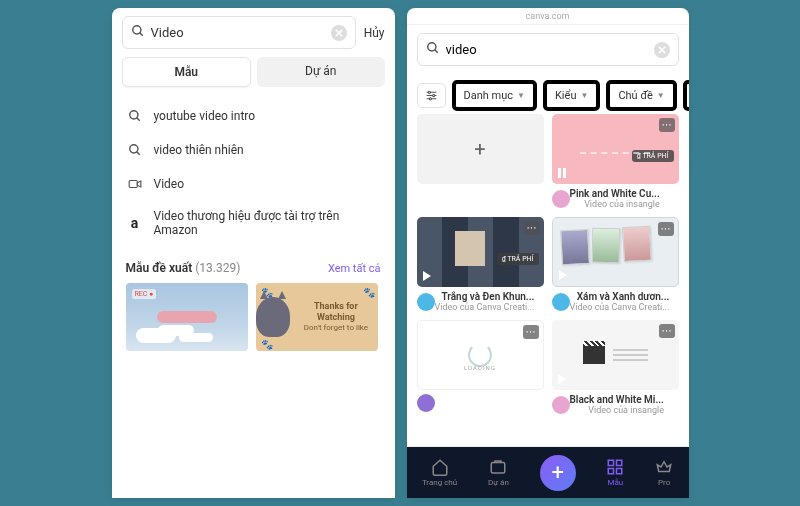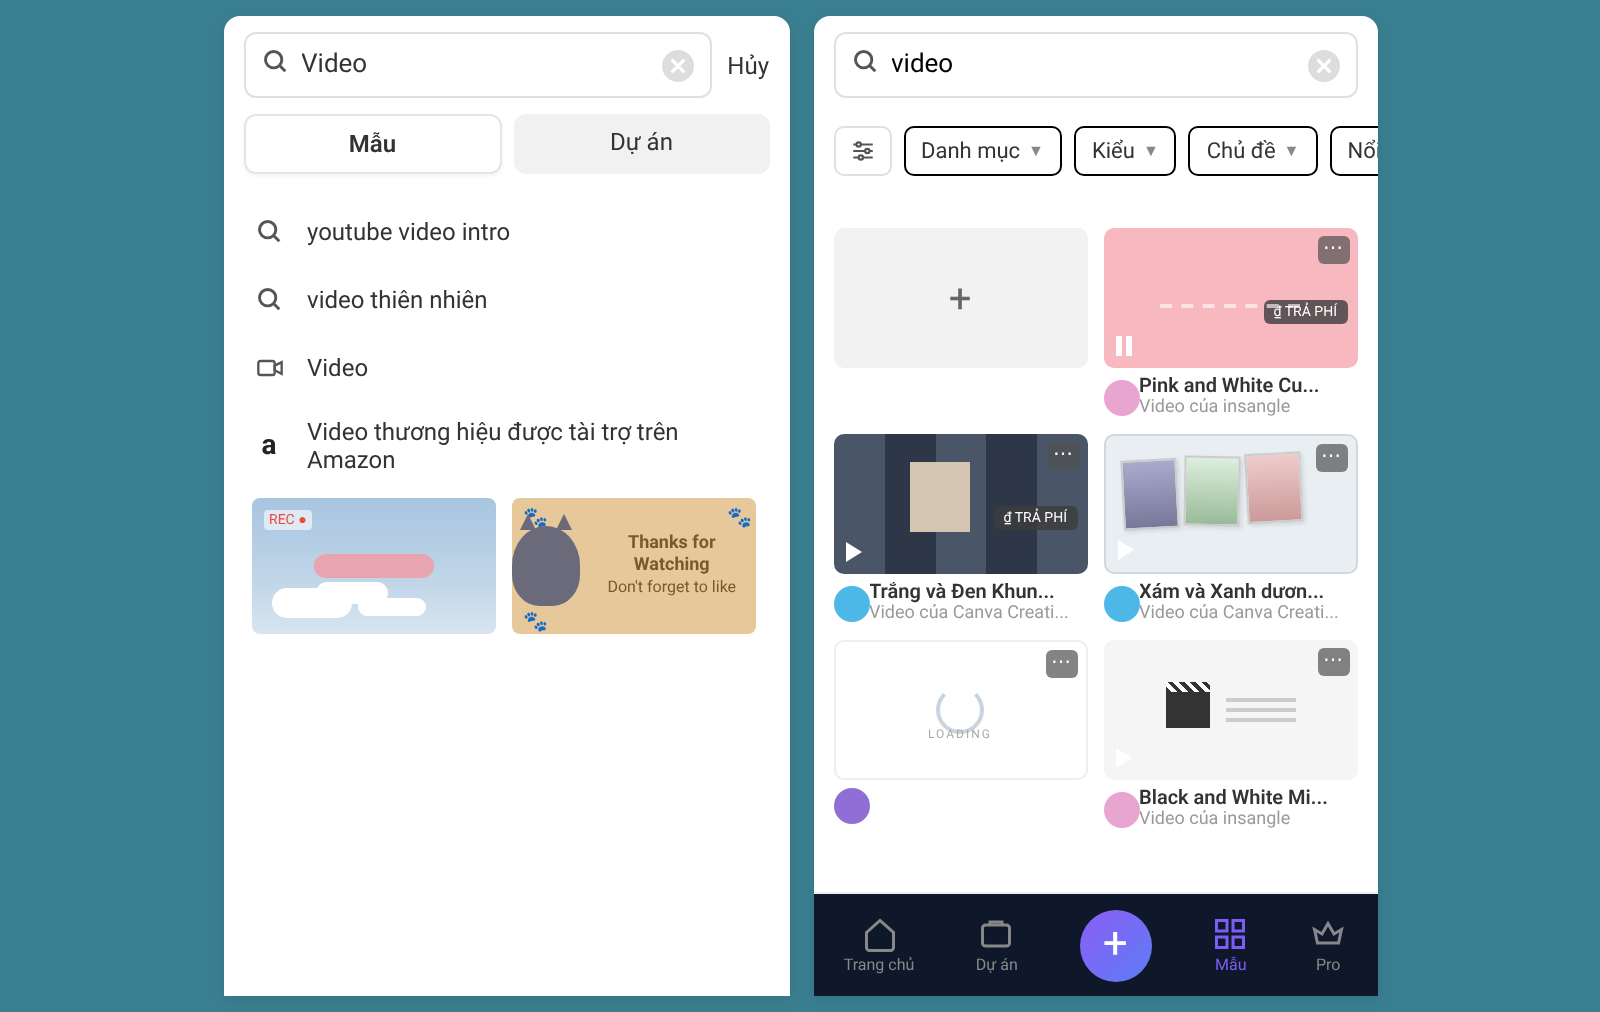--- a/index.html
+++ b/index.html
@@ -47,40 +47,40 @@
     .thumb2 .txt b{display:block;font-size:9px;}
     .paw{position:absolute;width:8px;height:8px;color:#8a6840;font-size:10px;}
     
     
     .url-bar{text-align:center;padding:3px 0;font-size:9px;color:#aaa;border-bottom:1px solid #f0f0f0;}
     .r-search{padding:8px 10px;}
     .r-search-box{display:flex;align-items:center;border:1px solid #e0e0e0;border-radius:6px;padding:6px 8px;gap:6px;}
     .r-search-box input{border:none;outline:none;flex:1;font-size:13px;}
     
     .filters{display:flex;align-items:center;padding:6px 10px;gap:6px;overflow:hidden;}
-    .filter-btn{border:1px solid #000000;border-radius:5px;padding:5px 8px;font-size:11px;color:#333;display:flex;align-items:center;gap:4px;cursor:pointer;white-space:nowrap;}
+    .filter-btn{border:4px solid #000000;border-radius:5px;padding:5px 8px;font-size:11px;color:#333;display:flex;align-items:center;gap:4px;cursor:pointer;white-space:nowrap;}
     .filter-icon-btn{border:1px solid #e0e0e0;border-radius:5px;padding:5px 7px;cursor:pointer;display:flex;align-items:center;}
     .filter-icon-btn svg{width:13px;height:13px;}
     .chev{font-size:8px;color:#888;}
     
     .results-meta{display:flex;justify-content:space-between;align-items:center;padding:6px 12px;font-size:11px;color:#888;}
     .sort-icon svg{width:14px;height:14px;}
     
     .grid{padding:0 10px;}
     .grid-row{display:flex;gap:8px;margin-bottom:6px;}
     .card{width:127px;}
     .card-thumb{width:127px;height:70px;border-radius:5px;position:relative;cursor:pointer;overflow:hidden;}
     .card-thumb .more{position:absolute;top:4px;right:4px;width:16px;height:14px;background:rgba(80,80,80,.7);border-radius:3px;color:#fff;font-size:10px;text-align:center;line-height:13px;cursor:pointer;}
     .card-thumb .play{position:absolute;bottom:6px;left:6px;width:0;height:0;border-top:5px solid transparent;border-bottom:5px solid transparent;border-left:8px solid #fff;}
     .card-thumb .pause{position:absolute;bottom:6px;left:6px;display:flex;gap:2px;}
     .card-thumb .pause span{width:3px;height:10px;background:#fff;}
     .paid-badge{position:absolute;bottom:22px;right:5px;background:rgba(60,60,60,.8);color:#fff;font-size:7px;padding:2px 5px;border-radius:3px;display:flex;align-items:center;gap:2px;}
     .card-blank{width:127px;height:70px;border-radius:5px;background:#f2f2f2;display:flex;align-items:center;justify-content:center;font-size:20px;color:#666;cursor:pointer;}
     
-    .card-info{display:flex;align-items:center;gap:0;padding:4px 0 2px;}
+    .card-info{display:flex;align-items:center;gap:0;padding:4px 0 2px;text-align:right;}
     .avatar{width:18px;height:18px;border-radius:50%;flex-shrink:0;}
     .card-text{overflow:hidden;}
     .card-title{font-size:10px;font-weight:600;color:#333;white-space:nowrap;overflow:hidden;text-overflow:ellipsis;}
     .card-author{font-size:9px;color:#999;white-space:nowrap;overflow:hidden;text-overflow:ellipsis;}
     
     .ct-pink{background:#f7b8c0;}
     .ct-pink::after{content:'';position:absolute;top:50%;left:50%;transform:translate(-50%,-50%);width:70px;height:8px;border-bottom:2px dashed rgba(255,255,255,.6);}
     .ct-bw{background:linear-gradient(90deg,#4a5568 0%,#4a5568 20%,#2d3748 20%,#2d3748 40%,#4a5568 40%,#4a5568 60%,#2d3748 60%,#2d3748 80%,#4a5568 80%);}
     .ct-bw::after{content:'';position:absolute;top:20%;left:30%;width:30px;height:35px;background:#d4c5b0;}
     .ct-blue{background:#e8eef2;border:1px solid #d0d8de;}
@@ -166,36 +166,43 @@
           <span>Video</span>
         </div>
         <div class="sug-row">
           <span class="sug-icon">
             <span class="amazon-icon">a</span>
           </span>
           <span>Video thương hiệu được tài trợ trên Amazon</span>
         </div>
       </div>
 
+    <div class="section-header">
+      <div class="section-title">
+        <span>Mẫu đề xuất</span> <span class="section-count">(13.329)</span>
+      </div>
+      <span class="see-all">Xem tất cả</span>
+    </div>
 
     <div class="thumbs">
       <div class="thumb thumb1">
           <div class="clouds"></div>
         </div>
       <div class="thumb thumb2">
         <span class="paw" style="top:4px;left:6px;">🐾</span>
         <span class="paw" style="top:4px;right:6px;">🐾</span>
         <span class="paw" style="bottom:4px;left:6px;">🐾</span>
         <div class="cat"></div>
         <div class="txt"><b>Thanks for Watching</b><span>Don't forget to like</span></div>
       </div>
     </div>
   </div>
 
   <div class="panel panel-right">
+    <div class="url-bar">canva.com</div>
     <div class="r-search">
       <div class="r-search-box">
         <span class="icon-search">
           <svg viewBox="0 0 24 24" fill="none" stroke="#555" stroke-width="2.5">
               <circle cx="10" cy="10" r="7"></circle>
               <line x1="20" y1="20" x2="15" y2="15"></line>
             </svg>
         </span>
         <input value="video" style="">
         <span class="icon-clear">

